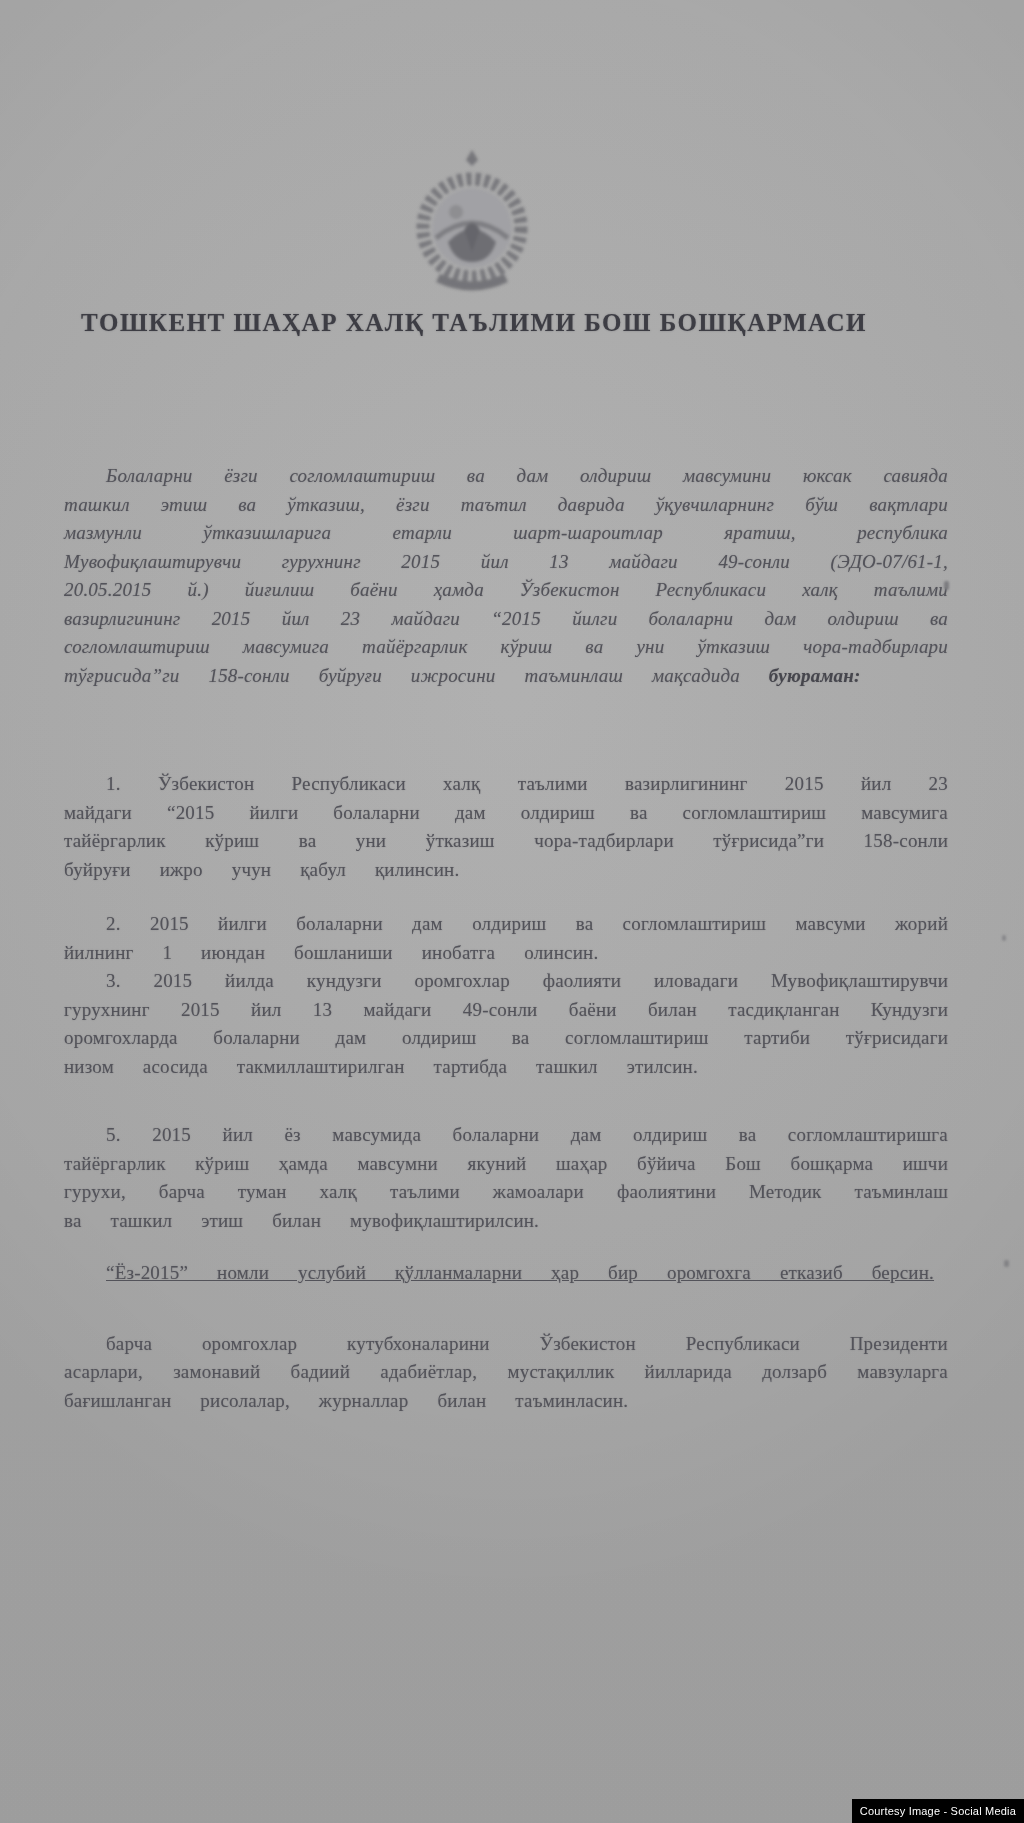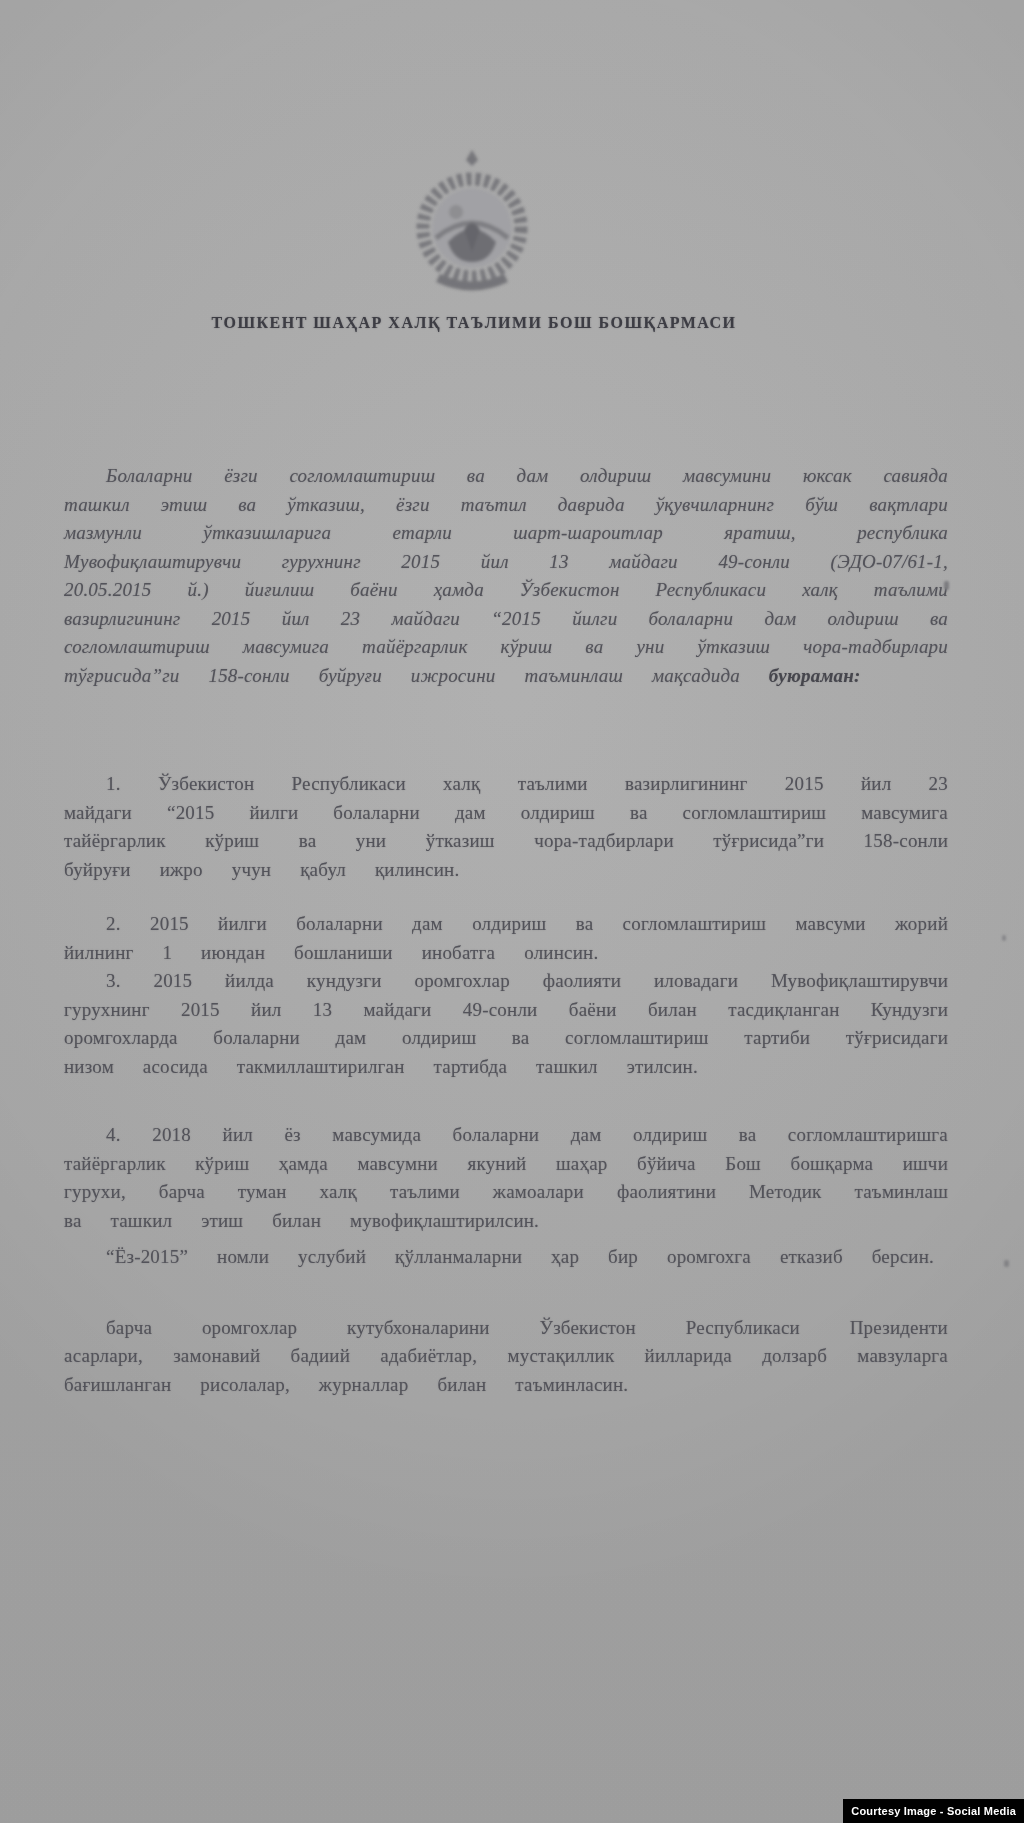--- a/index.html
+++ b/index.html
@@ -16,21 +16,21 @@
     position:absolute;inset:0;
     color:#4e4e55;
     filter:blur(0.55px);
   }
   .emblem{
     position:absolute;left:396px;top:146px;width:152px;height:148px;
     filter:blur(1.6px);opacity:0.88;
   }
   .doc-title{
     position:absolute;top:306px;left:16px;width:916px;
-    text-align:center;font-weight:bold;font-size:16px;line-height:34px;
+    text-align:center;font-weight:bold;font-size:25px;line-height:34px;
     letter-spacing:1.5px;color:#3d3d44;
     text-shadow:0 0 1.5px rgba(60,60,68,0.5);
   }
   .doc-subject{
     position:absolute;top:389px;left:52px;width:880px;
     text-align:center;font-weight:bold;font-size:18.5px;line-height:30px;
     letter-spacing:0.4px;color:#44444b;
     text-shadow:0 0 1.4px rgba(64,64,72,0.45);
   }
   .body-col{
@@ -41,33 +41,33 @@
     color:#53535a;
     text-shadow:0 0 1.3px rgba(74,74,82,0.42);
   }
   .preamble{top:462px;font-style:italic;}
   .items-block{top:770px;}
   p{margin:0;text-indent:42px;}
   .emph{font-weight:bold;color:#46464d;}
   .mt16{margin-top:26px;}
   .mt19{}
   .mt40{margin-top:40px;}
-  .mt24{margin-top:8px;}
+  .mt24{margin-top:24px;text-decoration:underline;}
   .mt26{margin-top:42px;}
   .artifact{
     position:absolute;background:#7c7c80;border-radius:2px;filter:blur(1px);
   }
   .artifact-1{left:944px;top:581px;width:5px;height:9px;}
   .artifact-2{left:1002px;top:935px;width:4px;height:6px;opacity:.7;}
   .artifact-3{left:1004px;top:1260px;width:5px;height:7px;opacity:.8;}
   .watermark{
     position:absolute;right:0;bottom:0;height:24px;min-width:140px;
     background:#000;color:#fff;
     font-family:"Liberation Sans", sans-serif;
-    font-size:11px;font-weight:bold;
+    font-size:11px;font-weight:normal;
     display:flex;align-items:center;justify-content:center;
     padding:0 8px;letter-spacing:0.2px;
   }
 </style>
 </head>
 <body>
 
 <div class="photo-vignette"></div>
 
 <div class="scan">
@@ -91,21 +91,21 @@
 
 
   <div class="body-col preamble">
     <p><span>Болаларни ёзги согломлаштириш ва дам олдириш мавсумини юксак савияда ташкил этиш ва ўтказиш, ёзги таътил даврида ўқувчиларнинг бўш вақтлари мазмунли ўтказишларига етарли шарт-шароитлар яратиш, республика Мувофиқлаштирувчи гурухнинг 2015 йил 13 майдаги 49-сонли (ЭДО-07/61-1, 20.05.2015 й.) йиғилиш баёни ҳамда Ўзбекистон Республикаси халқ таълими вазирлигининг 2015 йил 23 майдаги “2015 йилги болаларни дам олдириш ва согломлаштириш мавсумига тайёргарлик кўриш ва уни ўтказиш чора-тадбирлари тўғрисида”ги 158-сонли буйруғи ижросини таъминлаш мақсадида </span><span class="emph">буюраман:</span></p>
   </div>
 
   <div class="body-col items-block">
     <p>1. Ўзбекистон Республикаси халқ таълими вазирлигининг 2015 йил 23 майдаги “2015 йилги болаларни дам олдириш ва согломлаштириш мавсумига тайёргарлик кўриш ва уни ўтказиш чора-тадбирлари тўғрисида”ги 158-сонли буйруғи ижро учун қабул қилинсин.</p>
     <p class="mt16">2. 2015 йилги болаларни дам олдириш ва согломлаштириш мавсуми жорий йилнинг 1 июндан бошланиши инобатга олинсин.</p>
     <p class="mt19">3. 2015 йилда кундузги оромгохлар фаолияти иловадаги Мувофиқлаштирувчи гурухнинг 2015 йил 13 майдаги 49-сонли баёни билан тасдиқланган Кундузги оромгохларда болаларни дам олдириш ва согломлаштириш тартиби тўғрисидаги низом асосида такмиллаштирилган тартибда ташкил этилсин.</p>
-    <p class="mt40">4. 2018 йил ёз мавсумида болаларни дам олдириш ва согломлаштиришга тайёргарлик кўриш ҳамда мавсумни якуний шаҳар бўйича Бош бошқарма ишчи гурухи, барча туман халқ таълими жамоалари фаолиятини Методик таъминлаш ва ташкил этиш билан мувофиқлаштирилсин.</p>
+    <p class="mt40">5. 2015 йил ёз мавсумида болаларни дам олдириш ва согломлаштиришга тайёргарлик кўриш ҳамда мавсумни якуний шаҳар бўйича Бош бошқарма ишчи гурухи, барча туман халқ таълими жамоалари фаолиятини Методик таъминлаш ва ташкил этиш билан мувофиқлаштирилсин.</p>
     <p class="mt24">“Ёз-2015” номли услубий қўлланмаларни ҳар бир оромгохга етказиб берсин.</p>
     <p class="mt26">барча оромгохлар кутубхоналарини Ўзбекистон Республикаси Президенти асарлари, замонавий бадиий адабиётлар, мустақиллик йилларида долзарб мавзуларга бағишланган рисолалар, журналлар билан таъминласин.</p>
   </div>
 
   <div class="artifact artifact-1"></div>
   <div class="artifact artifact-2"></div>
   <div class="artifact artifact-3"></div>
 </div>
 
 <div class="watermark">

